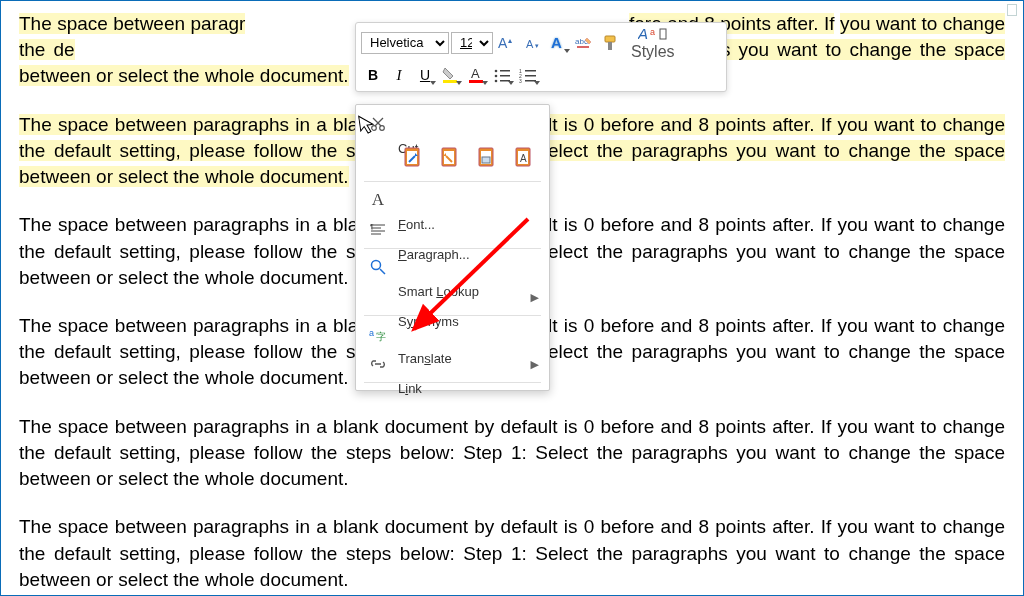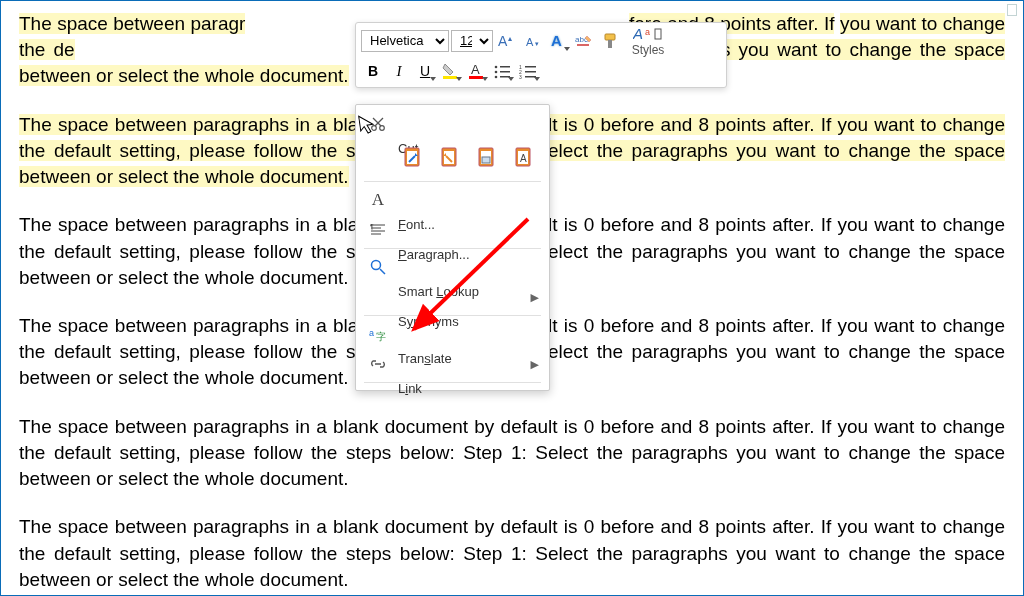--- a/index.html
+++ b/index.html
@@ -46,21 +46,21 @@
     padding: 0 4px;
   }
   .font-sel { width: 88px; }
   .size-sel { width: 42px; text-decoration: underline; }
   .tb-btn {
     width: 24px; height: 22px;
     display: flex; align-items: center; justify-content: center;
     cursor: pointer;
     position: relative;
   }
-  .tb-label { font-size: 12px; color: #555; text-align:right; margin-top:-1px }
+  .tb-label { font-size: 16px; color: #555; text-align:right; margin-top:-1px }
   .styles-col { display:flex; flex-direction:column; align-items:center; margin-left:6px; }
   .dd-tri { width:0; height:0; border-left:3px solid transparent; border-right:3px solid transparent; border-top:4px solid #555; position:absolute; bottom:1px; right:1px;}
   
   
   .ctx {
     position: absolute;
     left: 354px; top: 103px;
     width: 195px;
     background: #fff;
     border: 1px solid #ccc;

